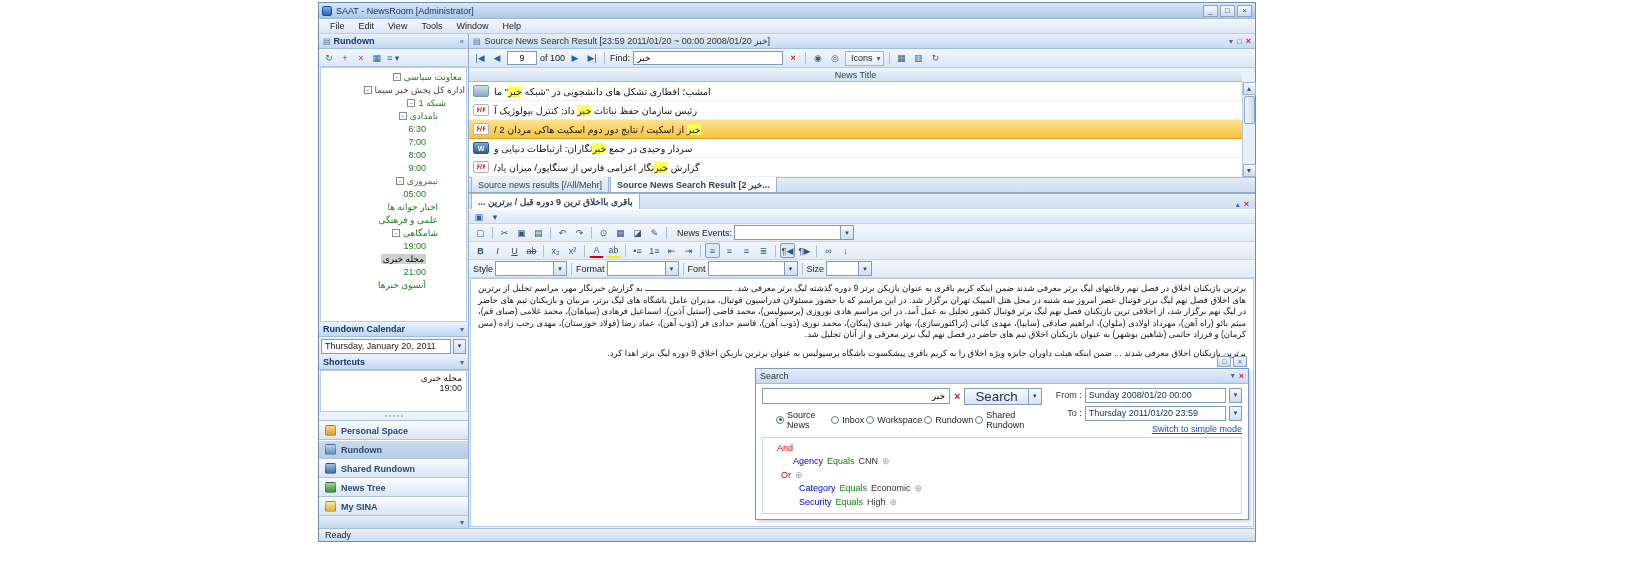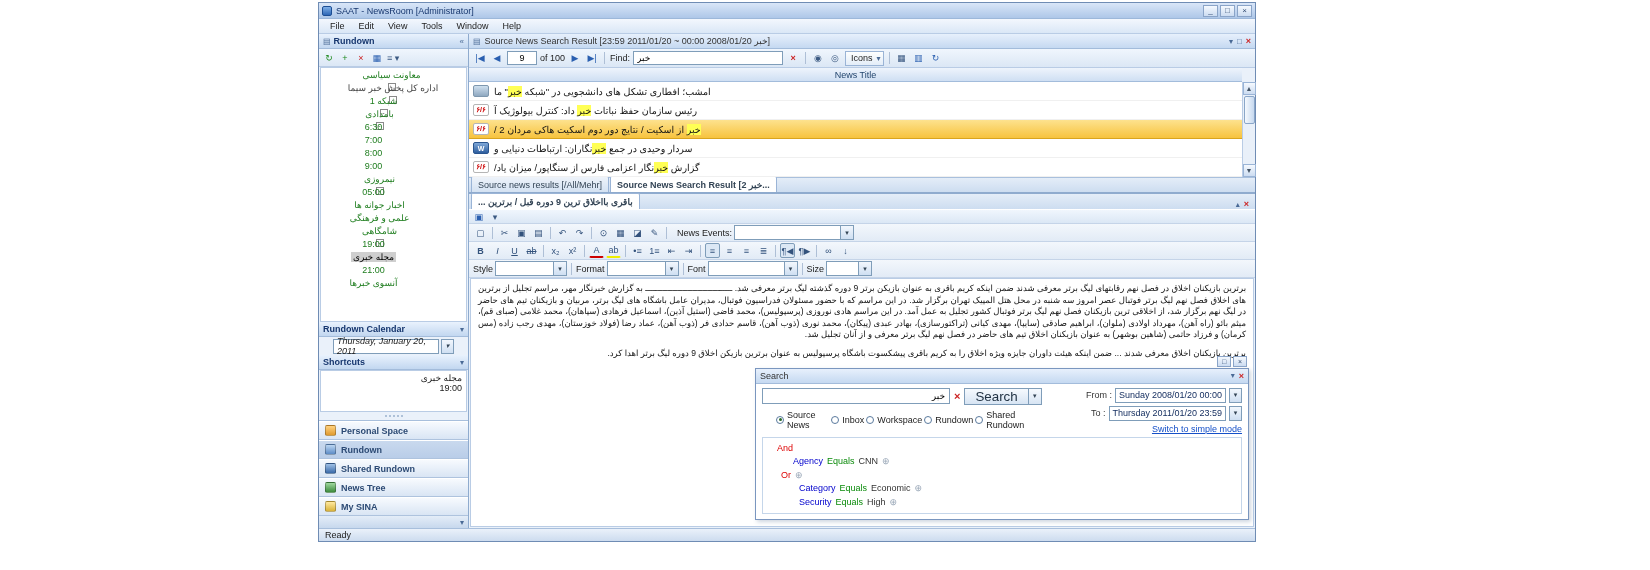--- a/index.html
+++ b/index.html
@@ -27,28 +27,28 @@
   .hdrbar { height:15px; background:linear-gradient(#e9f2fd,#c2d7f0); border-bottom:1px solid #a3bcdb;
             display:flex; align-items:center; gap:3px; padding:0 4px; color:#16366e; font-weight:bold; flex:0 0 auto; }
   .hdrbar .sp { flex:1; }
   .miniglyph { color:#4a6a96; font-weight:normal; font-size:8px; }
   .side-toolbar { height:18px; background:linear-gradient(#f0f6fd,#dbe7f5); border-bottom:1px solid #b9cce5;
                   display:flex; align-items:center; gap:2px; padding:0 3px; flex:0 0 auto; }
   .tbtn { min-width:14px; height:14px; display:inline-flex; align-items:center; justify-content:center;
           font-size:9px; color:#3c5a82; border:1px solid transparent; }
   .tbtn.green { color:#1e8a1e; } .tbtn.red { color:#c22; } .tbtn.blue { color:#2a5fb0; }
   .tree { flex:1; background:#fff; border:1px solid #b9cce5; margin:0 1px; overflow:hidden; padding-top:2px; min-height:0; }
-  .titem { height:13px; display:flex; align-items:center; justify-content:flex-start; direction:rtl; gap:3px;flex-direction:column; }
+  .titem { height:13px; display:flex; align-items:center; justify-content:flex-start; direction:rtl; gap:3px; }
   .titem .tlabel { color:#1e7d1e; white-space:nowrap; }
   .titem.dark .tlabel { color:#444; }
   .titem.sel .tlabel { color:#000; background:#cfcfcf; padding:0 2px; }
   .exp { width:8px; height:8px; border:1px solid #8a8a8a; background:#fff; font-size:7px; line-height:6px;
          text-align:center; color:#444; flex:0 0 auto; }
   .d0{padding-right:4px;} .d1{padding-right:1px;} .d2{padding-right:20px;} .d3{padding-right:28px;} .d4{padding-right:40px;}
-  .daterow { height:18px; display:flex; align-items:center; padding:1px 14px; gap:2px; flex:0 0 auto;font-style:italic; }
+  .daterow { height:18px; display:flex; align-items:center; padding:1px 2px; gap:2px; flex:0 0 auto; }
   .datefield { flex:1; height:15px; background:#fff; border:1px solid #7f9db9; display:flex; align-items:center; padding:0 3px; }
   .combo-arrow { width:13px; height:15px; border:1px solid #7f9db9; background:linear-gradient(#f2f7fd,#cfdff2);
                  font-size:7px; display:flex; align-items:center; justify-content:center; color:#345; }
   .shortbox { height:42px; background:#fff; border:1px solid #b9cce5; margin:0 1px; padding:2px 4px; direction:rtl; flex:0 0 auto; }
   .grip { height:8px; display:flex; align-items:center; justify-content:center; gap:2px; flex:0 0 auto; }
   .grip i { width:2px; height:2px; background:#9ab0cc; border-radius:50%; }
   .navlist { flex:0 0 auto; border-top:1px solid #a8bfdc; }
   .navbtn { height:19px; display:flex; align-items:center; gap:5px; padding:0 6px;
             background:linear-gradient(#f7fafe,#d9e5f4); border-bottom:1px solid #aec3de; border-top:1px solid #fff; font-weight:bold; color:#2c4a74; }
   .navbtn.active { background:linear-gradient(#c9d9ee,#b9cde8); }
@@ -110,21 +110,21 @@
   .ed-content p { margin-bottom:7px; }
   
   .search-wrap { position:absolute; right:6px; bottom:8px; width:494px; }
   .search-chrome { height:12px; display:flex; justify-content:flex-end; gap:2px; padding-right:2px; }
   .chromebtn { width:14px; height:11px; border:1px solid #8aa4c8; background:linear-gradient(#f5f9fe,#ccdcf1);
                font-size:7px; line-height:9px; text-align:center; color:#334d73; }
   .search-panel { border:1px solid #7a96bf; background:#fff; box-shadow:2px 2px 4px rgba(60,90,130,.25); }
   .search-body { padding:4px 6px 5px 6px; display:flex; flex-direction:column; gap:3px; }
   .srow { display:flex; align-items:flex-start; gap:6px; }
   .leftcol { flex:1; display:flex; flex-direction:column; gap:5px; }
-  .rightcol { width:196px; display:flex; flex-direction:column; gap:3px;align-items:flex-end; }
+  .rightcol { width:196px; display:flex; flex-direction:column; gap:3px; }
   .queryrow { display:flex; align-items:center; gap:4px; }
   .querybox { width:188px; height:16px; border:1px solid #7f9db9; padding:0 4px; direction:rtl; font-size:9px; font-family:"Liberation Sans",sans-serif; }
   .searchbtn { height:17px; padding:0 10px; border:1px solid #7f9db9; background:linear-gradient(#f6fafe,#d7e4f3); color:#234; }
   .searchbtn-arrow { width:13px; height:17px; border:1px solid #7f9db9; border-left:none; background:linear-gradient(#f6fafe,#d7e4f3);
                      font-size:7px; display:flex; align-items:center; justify-content:center; color:#345; }
   .dtrow { display:flex; align-items:center; gap:3px; }
   .dtlabel { width:34px; text-align:right; color:#333; }
   .dtfield { flex:1; height:15px; border:1px solid #7f9db9; background:#fff; display:flex; align-items:center; padding:0 3px; color:#102a5c; white-space:nowrap; }
   .simplelink { color:#1550c8; text-decoration:underline; text-align:right; }
   .scopes { display:flex; align-items:center; gap:2px; padding-left:14px; }

